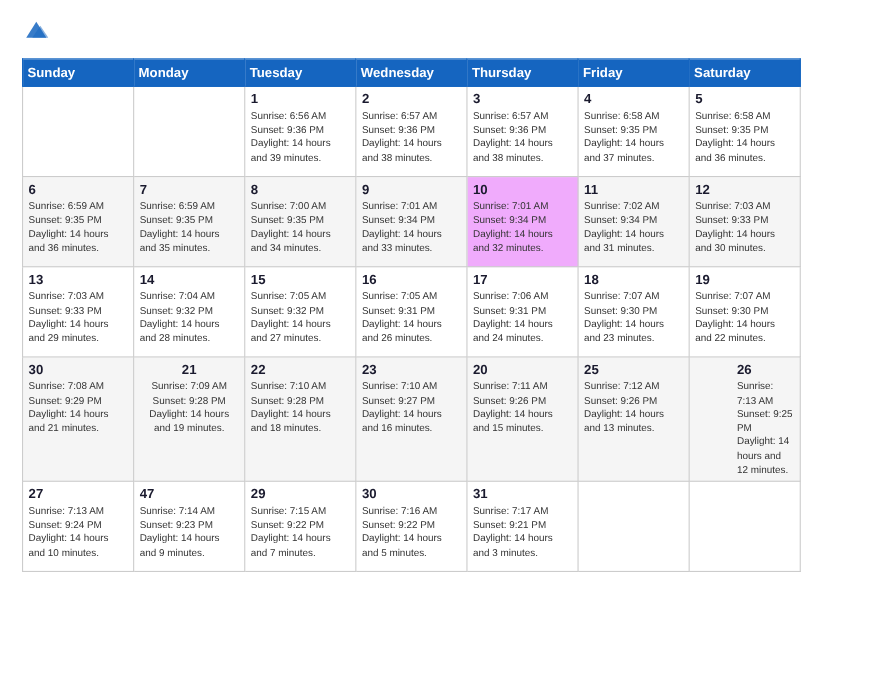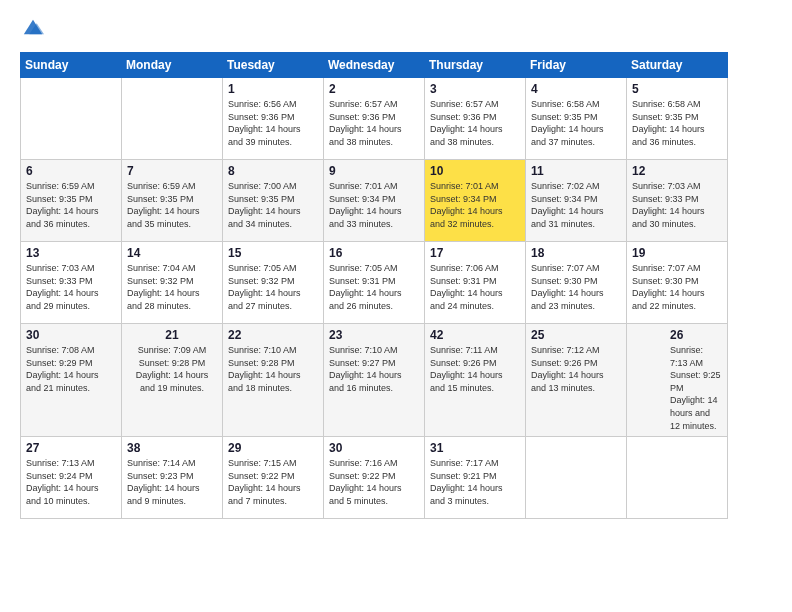--- a/index.html
+++ b/index.html
@@ -167,21 +167,21 @@
             <div class="day-info">Sunrise: 6:59 AM<br>Sunset: 9:35 PM<br>Daylight: 14 hours and 35 minutes.</div>
           </td>
           <td style="background: rgb(245, 245, 245);">
             <span class="day-number">8</span>
             <div class="day-info">Sunrise: 7:00 AM<br>Sunset: 9:35 PM<br>Daylight: 14 hours and 34 minutes.</div>
           </td>
           <td style="background: rgb(245, 245, 245);">
             <span class="day-number">9</span>
             <div class="day-info">Sunrise: 7:01 AM<br>Sunset: 9:34 PM<br>Daylight: 14 hours and 33 minutes.</div>
           </td>
-          <td style="background: #fde047;">
+          <td style="background: #f0abfc;">
             <span class="day-number">10</span>
             <div class="day-info">Sunrise: 7:01 AM<br>Sunset: 9:34 PM<br>Daylight: 14 hours and 32 minutes.</div>
           </td>
           <td style="background: rgb(245, 245, 245);">
             <span class="day-number">11</span>
             <div class="day-info">Sunrise: 7:02 AM<br>Sunset: 9:34 PM<br>Daylight: 14 hours and 31 minutes.</div>
           </td>
           <td style="background: rgb(245, 245, 245);">
             <span class="day-number">12</span>
             <div class="day-info">Sunrise: 7:03 AM<br>Sunset: 9:33 PM<br>Daylight: 14 hours and 30 minutes.</div>
@@ -228,39 +228,39 @@
           </td>
           <td style="background: rgb(245, 245, 245); margin-top: 32px;">
             <span class="day-number">22</span>
             <div class="day-info">Sunrise: 7:10 AM<br>Sunset: 9:28 PM<br>Daylight: 14 hours and 18 minutes.</div>
           </td>
           <td style="background: rgb(245, 245, 245); margin-top: 28px;">
             <span class="day-number">23</span>
             <div class="day-info">Sunrise: 7:10 AM<br>Sunset: 9:27 PM<br>Daylight: 14 hours and 16 minutes.</div>
           </td>
           <td style="background: rgb(245, 245, 245);">
-            <span class="day-number">42</span>
+            <span class="day-number">20</span>
             <div class="day-info">Sunrise: 7:11 AM<br>Sunset: 9:26 PM<br>Daylight: 14 hours and 15 minutes.</div>
           </td>
           <td style="background: rgb(245, 245, 245);">
             <span class="day-number">25</span>
             <div class="day-info">Sunrise: 7:12 AM<br>Sunset: 9:26 PM<br>Daylight: 14 hours and 13 minutes.</div>
           </td>
           <td style="background: rgb(245, 245, 245); padding-left: 43px;">
             <span class="day-number">26</span>
             <div class="day-info">Sunrise: 7:13 AM<br>Sunset: 9:25 PM<br>Daylight: 14 hours and 12 minutes.</div>
           </td>
         </tr>
         <tr>
           <td>
             <span class="day-number">27</span>
             <div class="day-info">Sunrise: 7:13 AM<br>Sunset: 9:24 PM<br>Daylight: 14 hours and 10 minutes.</div>
           </td>
           <td>
-            <span class="day-number">38</span>
+            <span class="day-number">47</span>
             <div class="day-info">Sunrise: 7:14 AM<br>Sunset: 9:23 PM<br>Daylight: 14 hours and 9 minutes.</div>
           </td>
           <td>
             <span class="day-number">29</span>
             <div class="day-info">Sunrise: 7:15 AM<br>Sunset: 9:22 PM<br>Daylight: 14 hours and 7 minutes.</div>
           </td>
           <td>
             <span class="day-number">30</span>
             <div class="day-info">Sunrise: 7:16 AM<br>Sunset: 9:22 PM<br>Daylight: 14 hours and 5 minutes.</div>
           </td>

